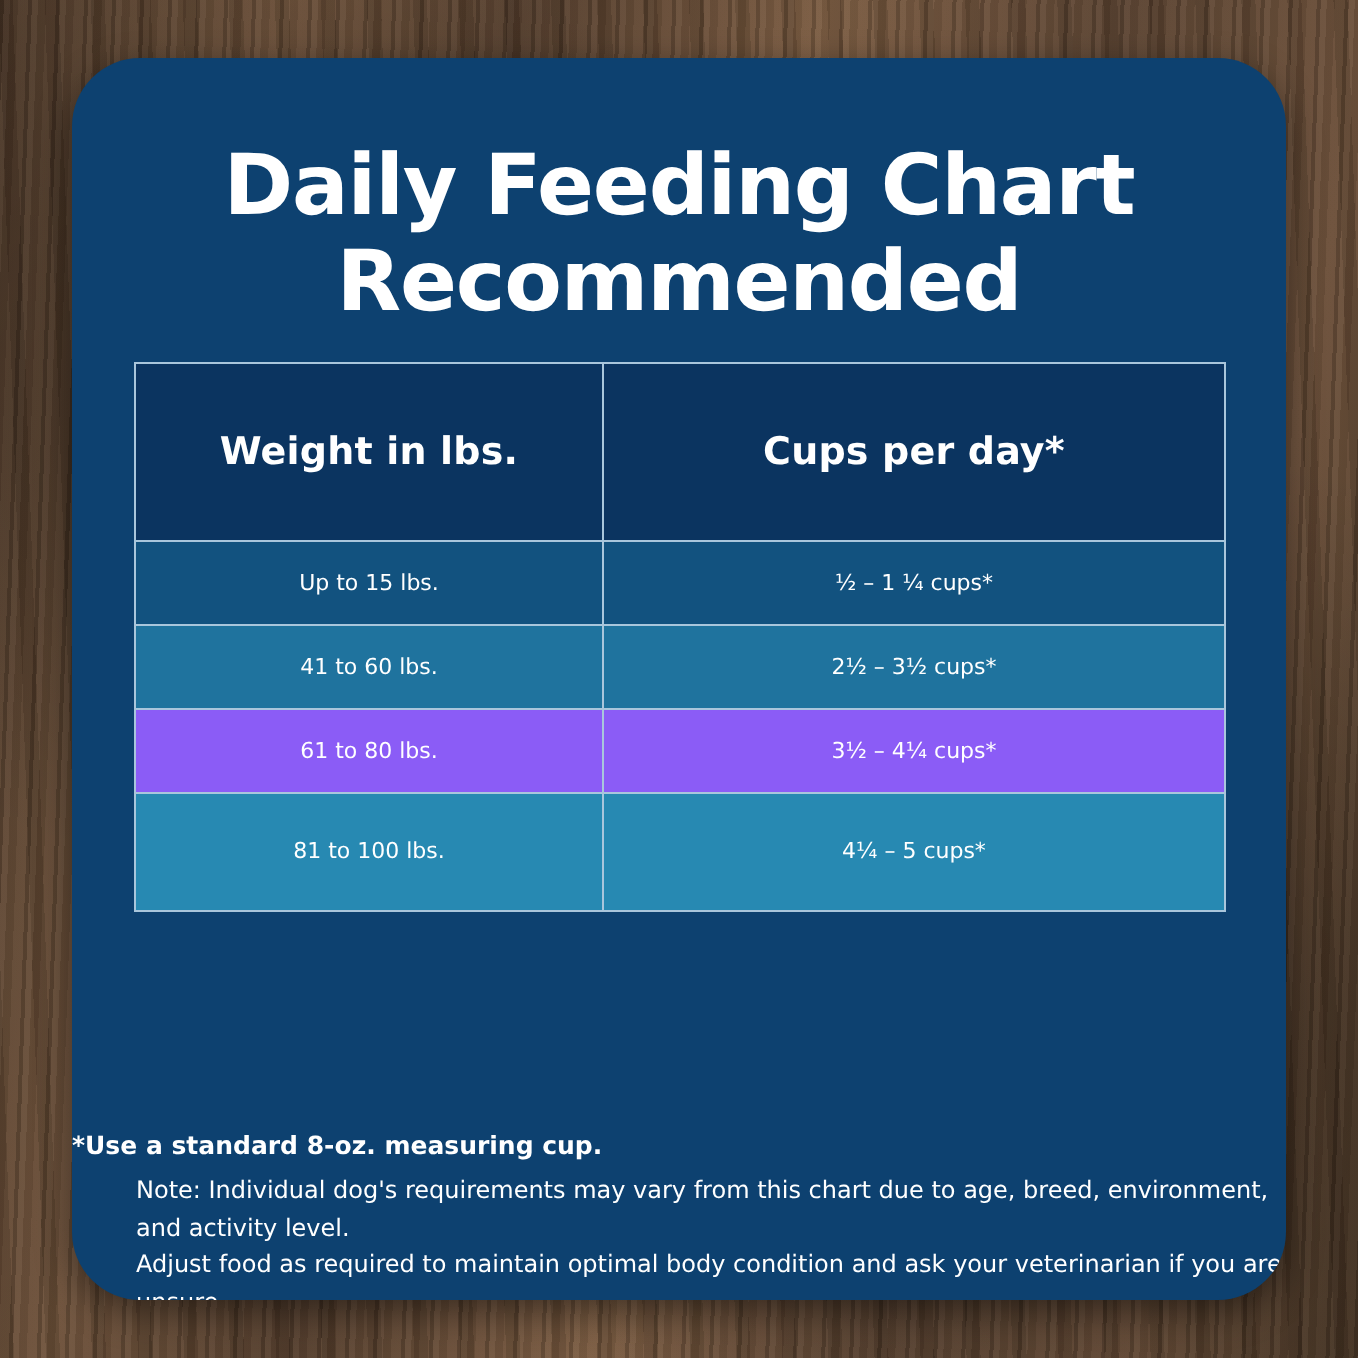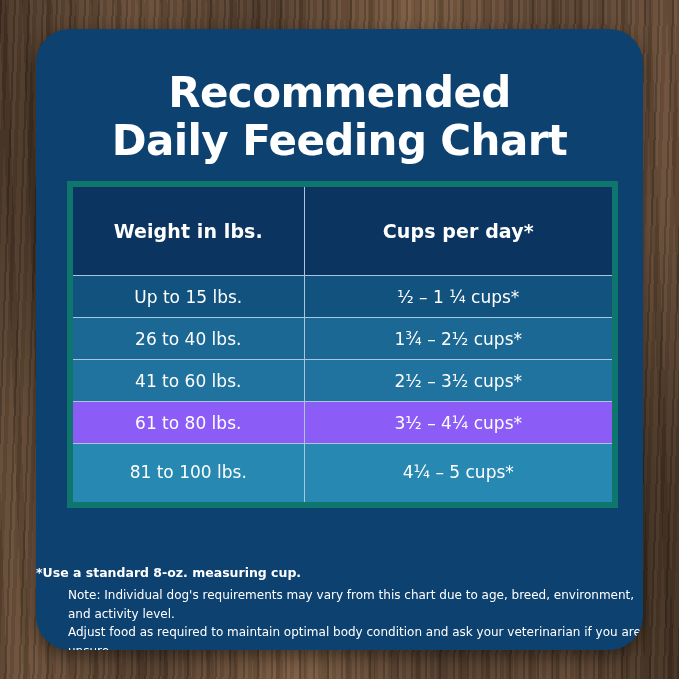--- a/index.html
+++ b/index.html
@@ -68,21 +68,21 @@
   }
 
   
   #feeding-table {
     position: absolute;
     left: 31px;
     top: 152px;
     width: 545px;
     border-collapse: collapse;
     table-layout: fixed;
-    border: 6px solid #0f766e;
+    border: 1px solid #0f766e;
   }
   #feeding-table col.c1 { width: 234px; }
   #feeding-table col.c2 { width: 311px; }
 
   #feeding-table th,
   #feeding-table td {
     border: 1px solid #a9c6dc;
     color: #ffffff;
     text-align: center;
     vertical-align: middle;
@@ -93,21 +93,21 @@
     height: 88px;
     background: #0b3460;
     font-size: 19px;
     font-weight: 700;
     letter-spacing: 0.1px;
     font-family: "DejaVu Sans", sans-serif;
   }
 
   tbody td {
     height: 41px;
-    font-size: 17px;
+    font-size: 11px;
     font-weight: 400;
     font-family: "DejaVu Sans", sans-serif;
     margin-left: 11px;
   }
   tbody tr:last-child td {
     height: 58px;
     line-height: 1.38;
   }
   tbody td .sub {
     display: block;
@@ -135,43 +135,39 @@
   }
 </style>
 </head>
 <body>
 
 <div id="wood-bg"></div>
 
 <div id="card">
 
   <h1 id="title">
+    <span class="line">Daily Feeding Chart</span>
     <span class="line">Recommended</span>
-    <span class="line">Daily Feeding Chart</span>
   </h1>
 
   <table id="feeding-table">
     <colgroup>
       <col class="c1">
       <col class="c2">
     </colgroup>
     <thead>
       <tr>
         <th>Weight in lbs.</th>
         <th>Cups per day*</th>
       </tr>
     </thead>
     <tbody>
       <tr style="background:#12527f">
         <td>Up to 15 lbs.</td>
         <td>½ – 1 ¼ cups*</td>
-      </tr>
-      <tr style="background:#1b6894">
-        <td>26 to 40 lbs.</td>
-        <td>1¾ – 2½ cups*</td>
       </tr>
       <tr style="background:#1f739e">
         <td>41 to 60 lbs.</td>
         <td>2½ – 3½ cups*</td>
       </tr>
       <tr style="background:#8b5cf6">
         <td>61 to 80 lbs.</td>
         <td>3½ – 4¼ cups*</td>
       </tr>
       <tr style="background:#2789b2">

